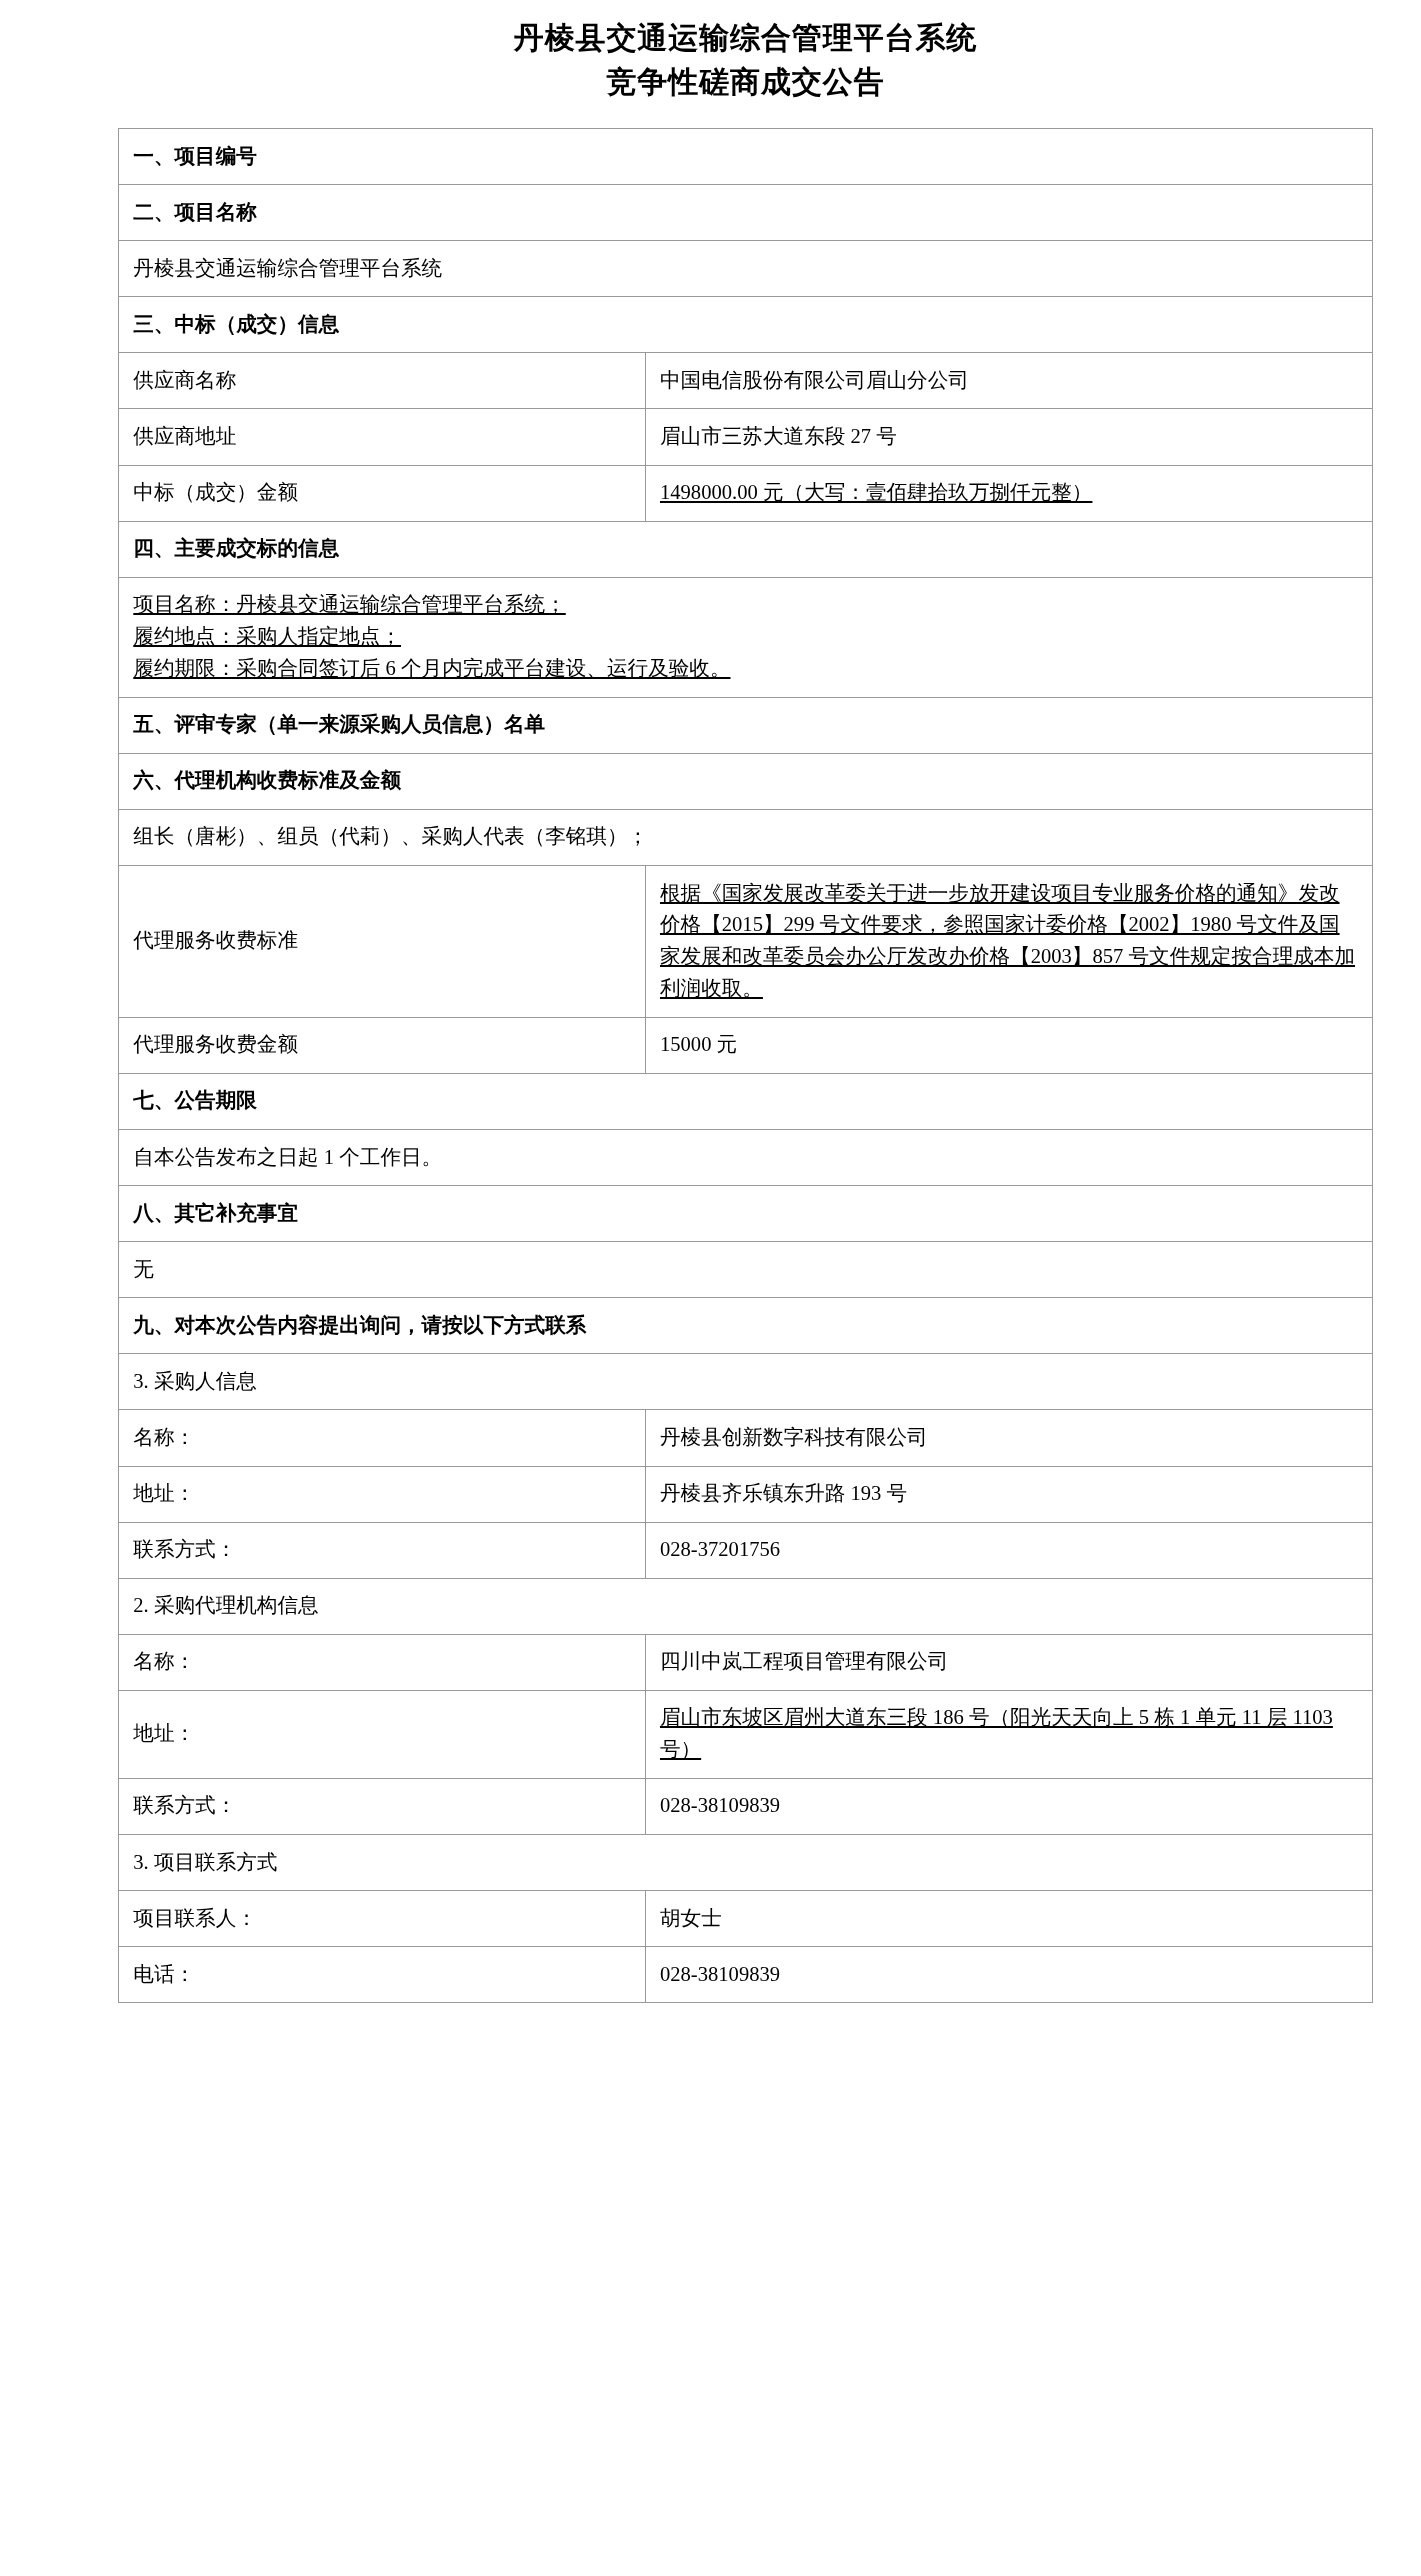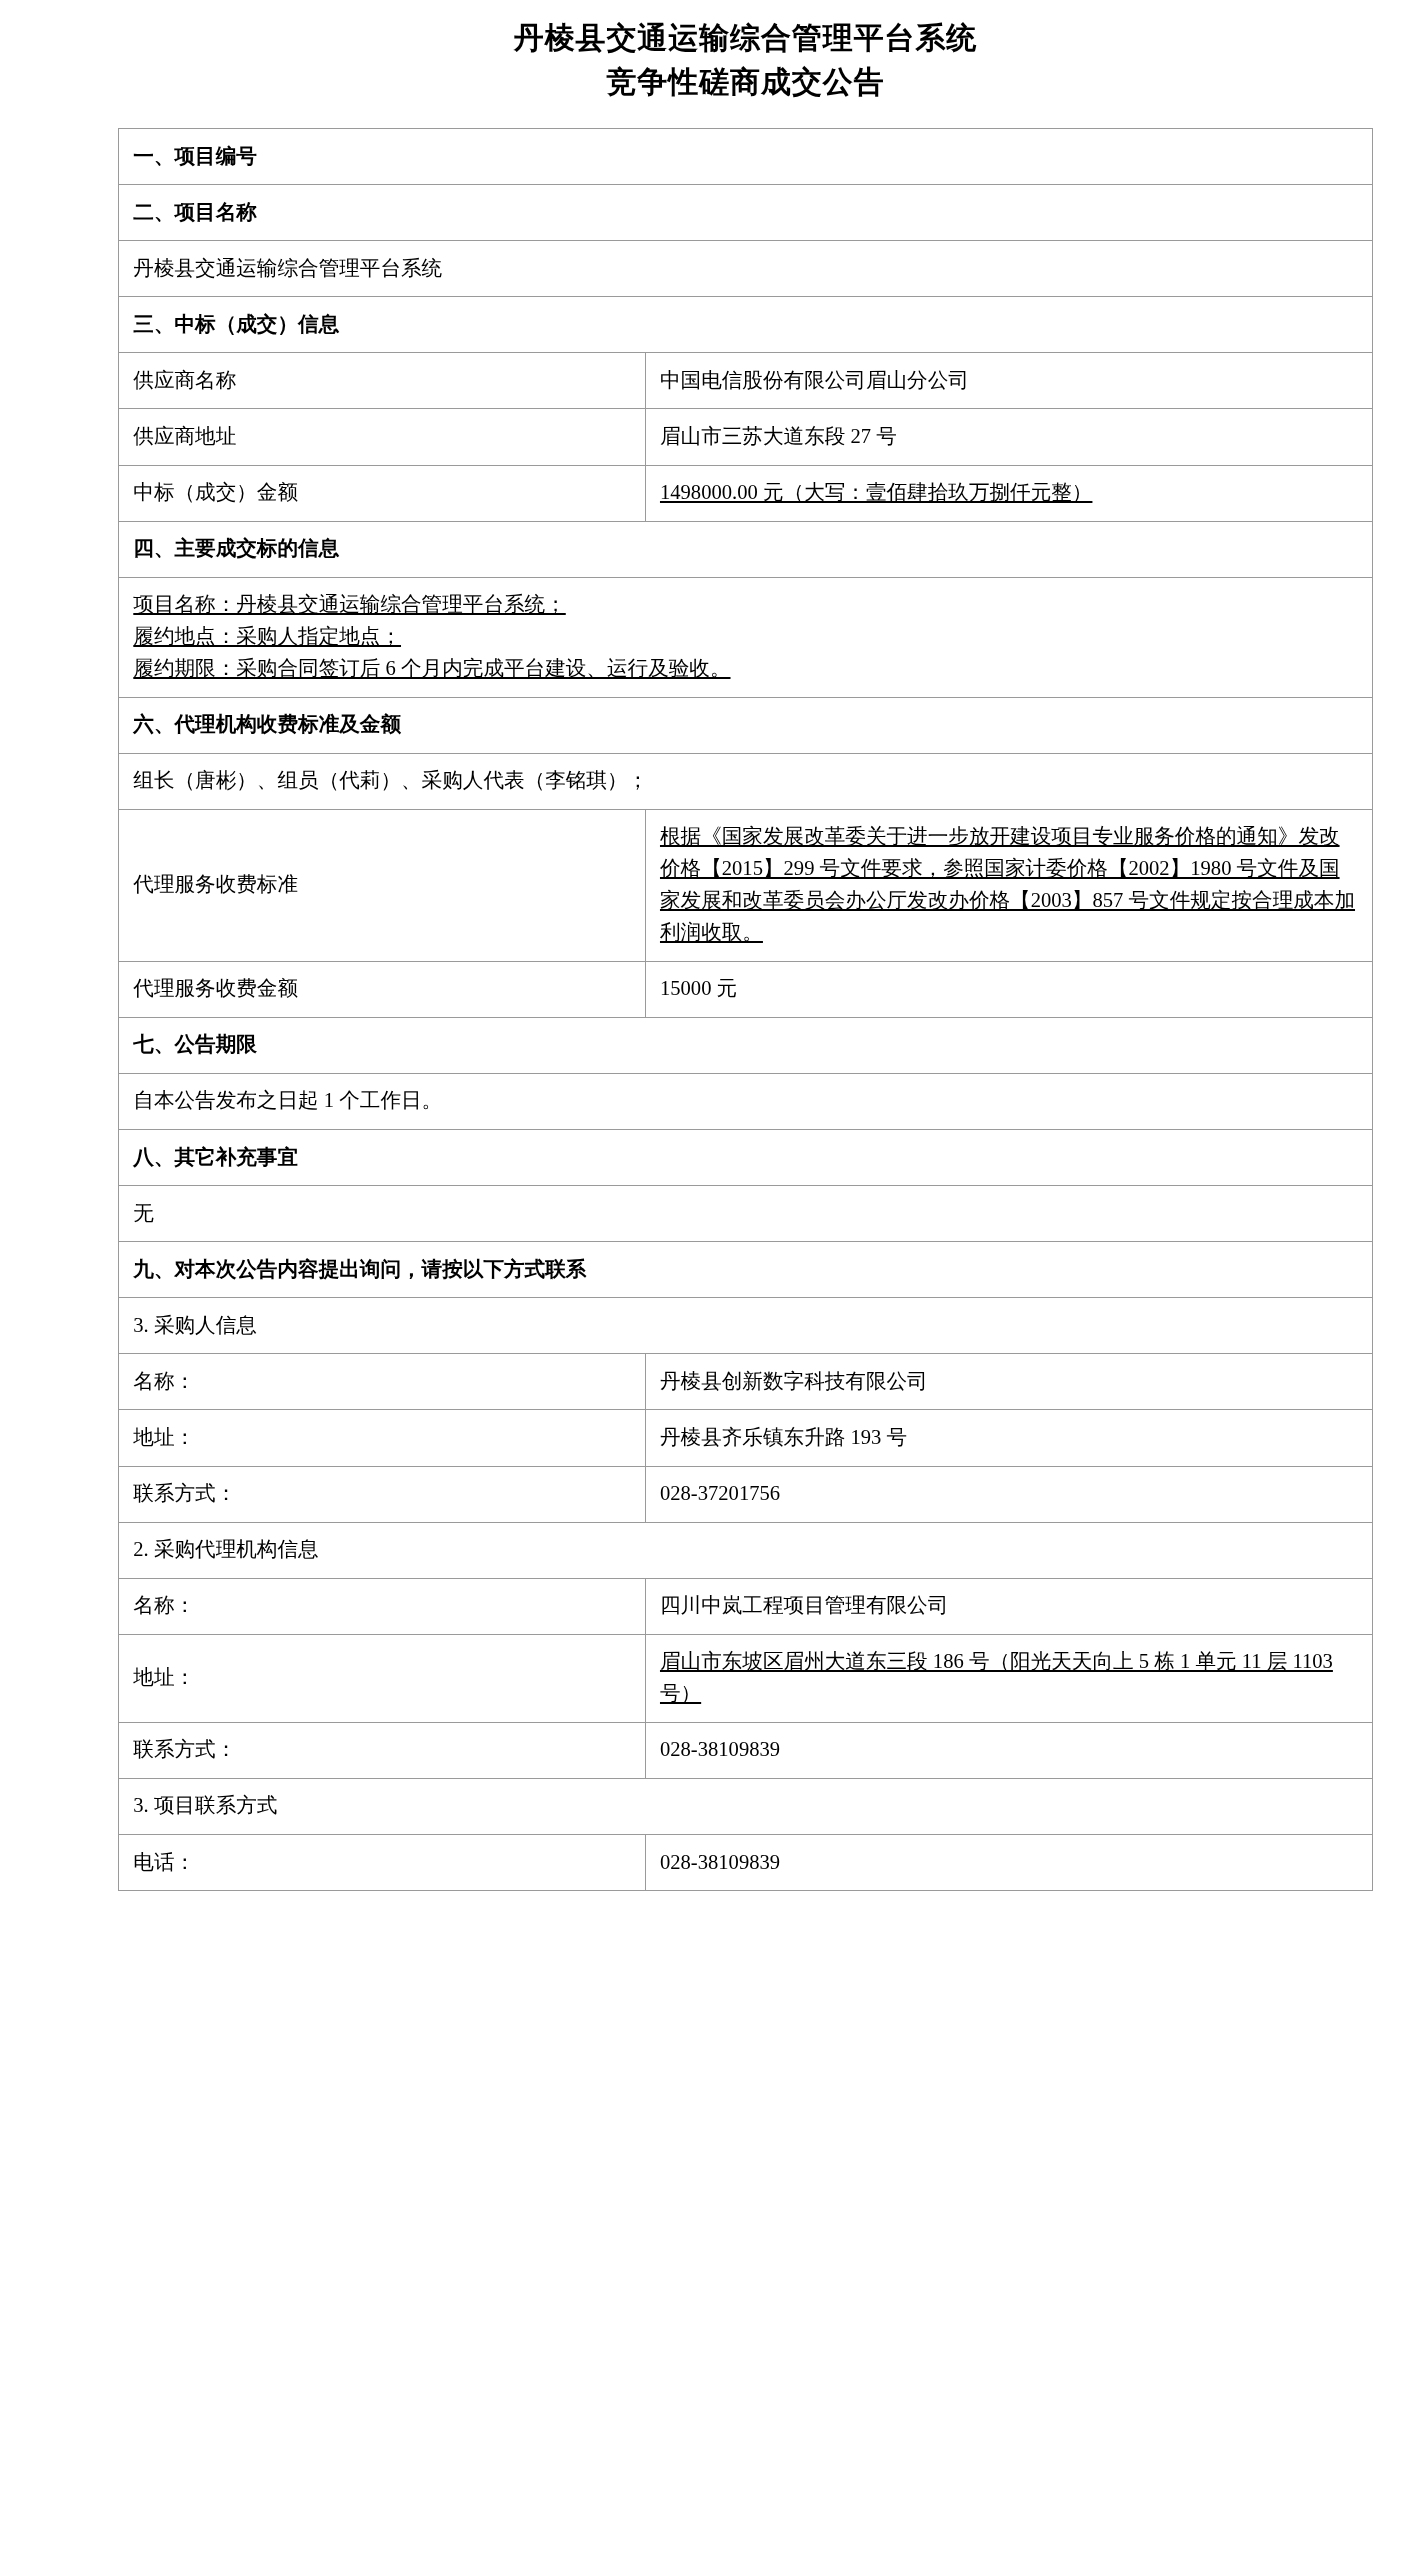--- a/index.html
+++ b/index.html
@@ -109,20 +109,23 @@
       <tr>
         <td class="section-head" colspan="2">四、主要成交标的信息</td>
       </tr>
       <tr>
         <td class="multiline nowrap-block" colspan="2">项目名称：丹棱县交通运输综合管理平台系统；
 履约地点：采购人指定地点；
 履约期限：采购合同签订后 6 个月内完成平台建设、运行及验收。</td>
       </tr>
 
       <tr>
+        <td class="section-head" colspan="2">五、评审专家（单一来源采购人员信息）名单</td>
+      </tr>
+      <tr>
         <td class="section-head" colspan="2">六、代理机构收费标准及金额</td>
       </tr>
 
       <tr>
         <td colspan="2">组长（唐彬）、组员（代莉）、采购人代表（李铭琪）；</td>
       </tr>
       <tr>
         <td class="label">代理服务收费标准</td>
         <td class="value multiline">根据《国家发展改革委关于进一步放开建设项目专业服务价格的通知》发改价格【2015】299 号文件要求，参照国家计委价格【2002】1980 号文件及国家发展和改革委员会办公厅发改办价格【2003】857 号文件规定按合理成本加利润收取。</td>
       </tr>
@@ -177,20 +180,24 @@
       </tr>
       <tr>
         <td class="label">联系方式：</td>
         <td class="value">028-38109839</td>
       </tr>
 
       <tr>
         <td colspan="2">3. 项目联系方式</td>
       </tr>
       <tr>
+        <td class="label">项目联系人：</td>
+        <td class="value">胡女士</td>
+      </tr>
+      <tr>
         <td class="label">电话：</td>
         <td class="value">028-38109839</td>
       </tr>
 
     </tbody>
   </table>
 
 </div>
 
 

